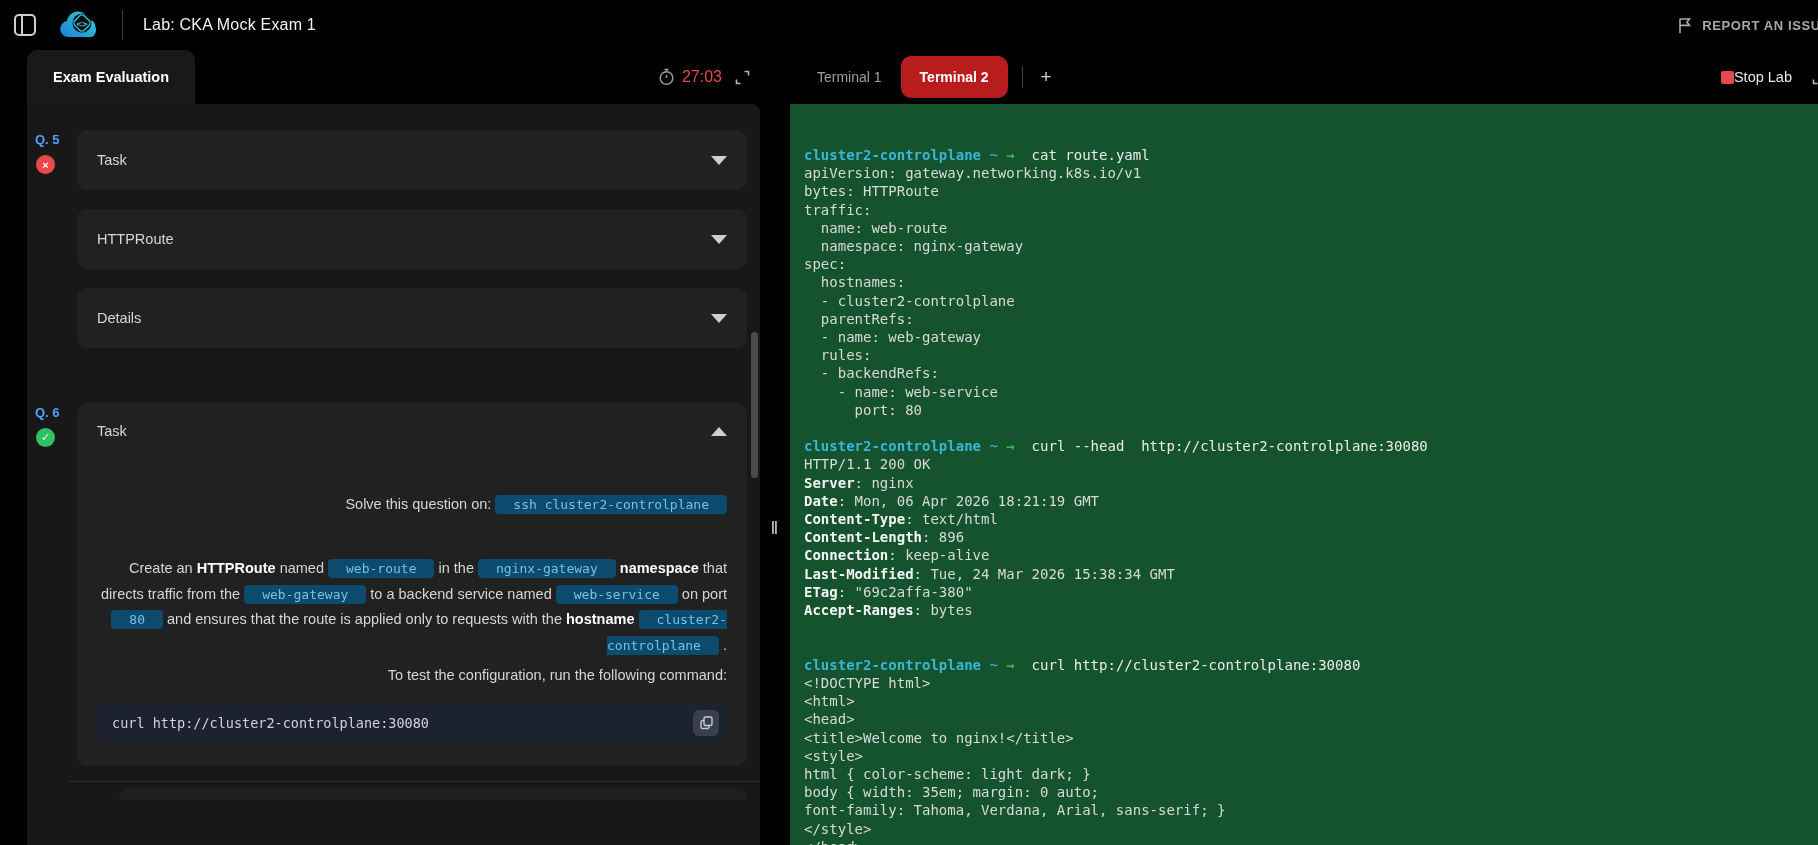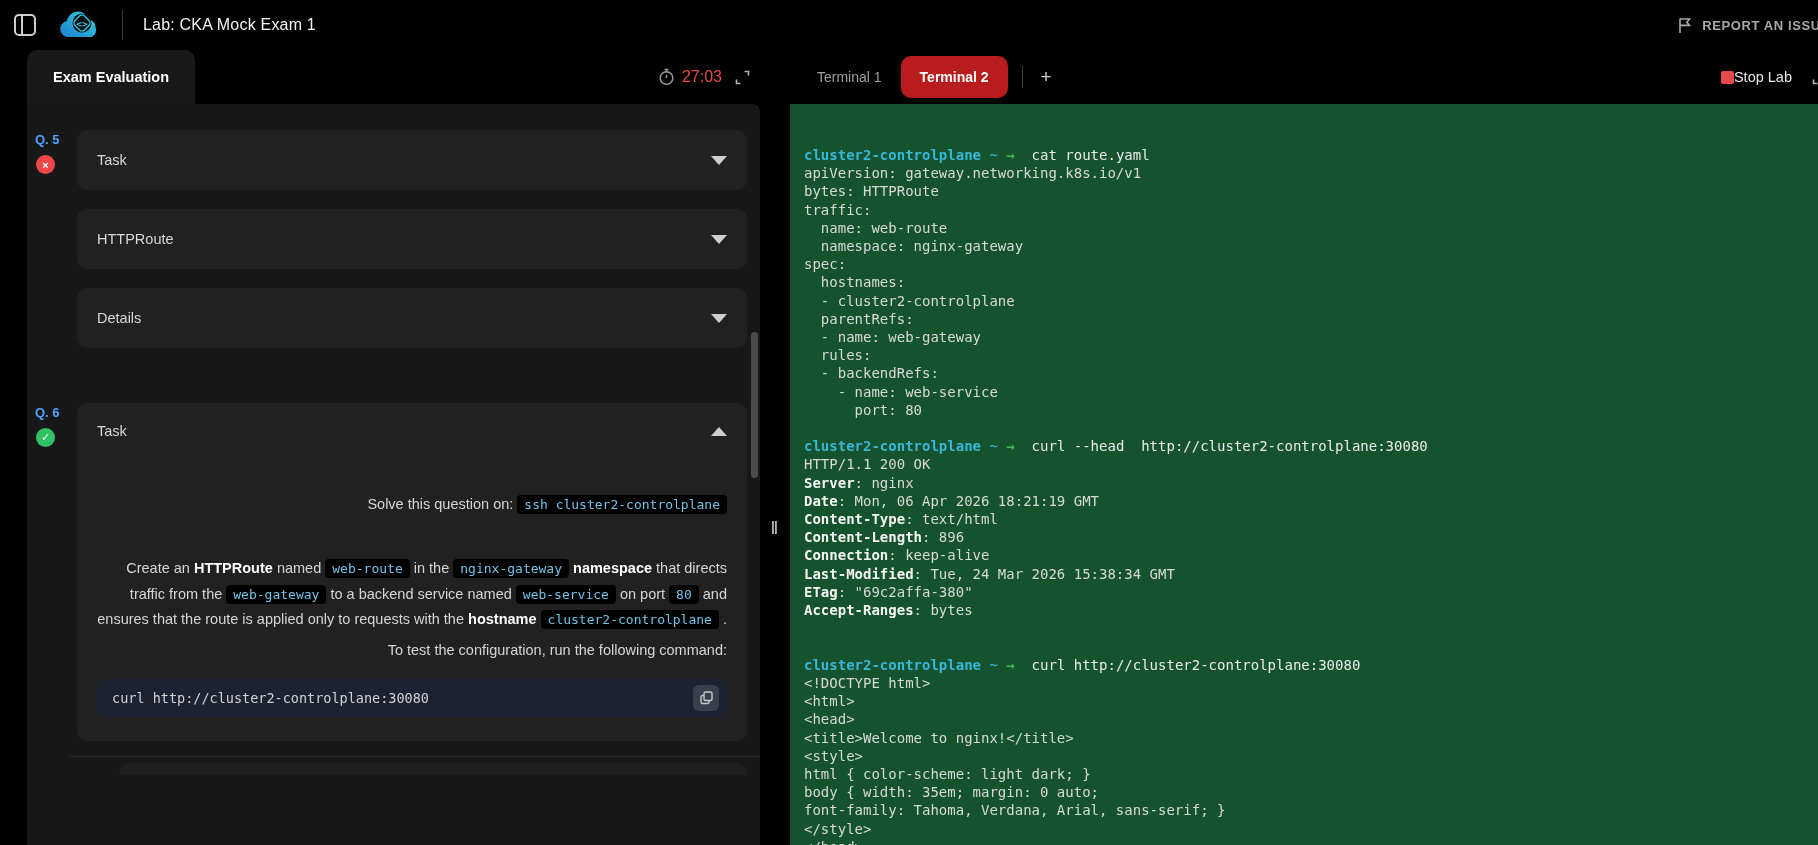--- a/index.html
+++ b/index.html
@@ -55,21 +55,21 @@
     border-top:9px solid #cfcfcf; }
   .tri-up { width:0; height:0; border-left:8px solid transparent; border-right:8px solid transparent;
     border-bottom:9px solid #cfcfcf; }
 
   .q6-card { padding:20px 20px 24px 20px; margin-bottom:0; }
   .q6-head { display:flex; align-items:center; justify-content:space-between; cursor:pointer; }
   .banner { display:table; margin:31px auto 0 auto; background:#b5b40d; color:#fff;
     font-size:15px; font-weight:700; letter-spacing:.3px; padding:10px 19px; }
   .solve-line { margin-top:53px; color:#d6d6d6; font-size:14.5px; line-height:25px; }
   .chip { font-family:"DejaVu Sans Mono","Liberation Mono",monospace; font-size:13px;
-    color:#72c3e8; background:#000000; border-radius:4px; padding:2px 7px; }
+    color:#72c3e8; background:#0c4a6e; border-radius:4px; padding:2px 18px; }
   .para { margin-top:39px; color:#d6d6d6; font-size:14.5px; line-height:25.5px; width:630px; }
   .para .b { color:#fdfdfd; font-weight:700; }
   .test-line { margin-top:5px; color:#d6d6d6; font-size:14.5px; line-height:25px; }
   .codeblock { margin-top:16px; background:#1c2230; border-radius:6px; height:38px;
     display:flex; align-items:center; padding:0 8px 0 15px; position:relative; }
   .codeblock code { font-family:"DejaVu Sans Mono","Liberation Mono",monospace;
     font-size:13.5px; color:#d3d3d3; }
   .copy-btn { margin-left:auto; width:26px; height:26px; background:#39404d; border:none;
     border-radius:6px; display:flex; align-items:center; justify-content:center; cursor:pointer; }
 

